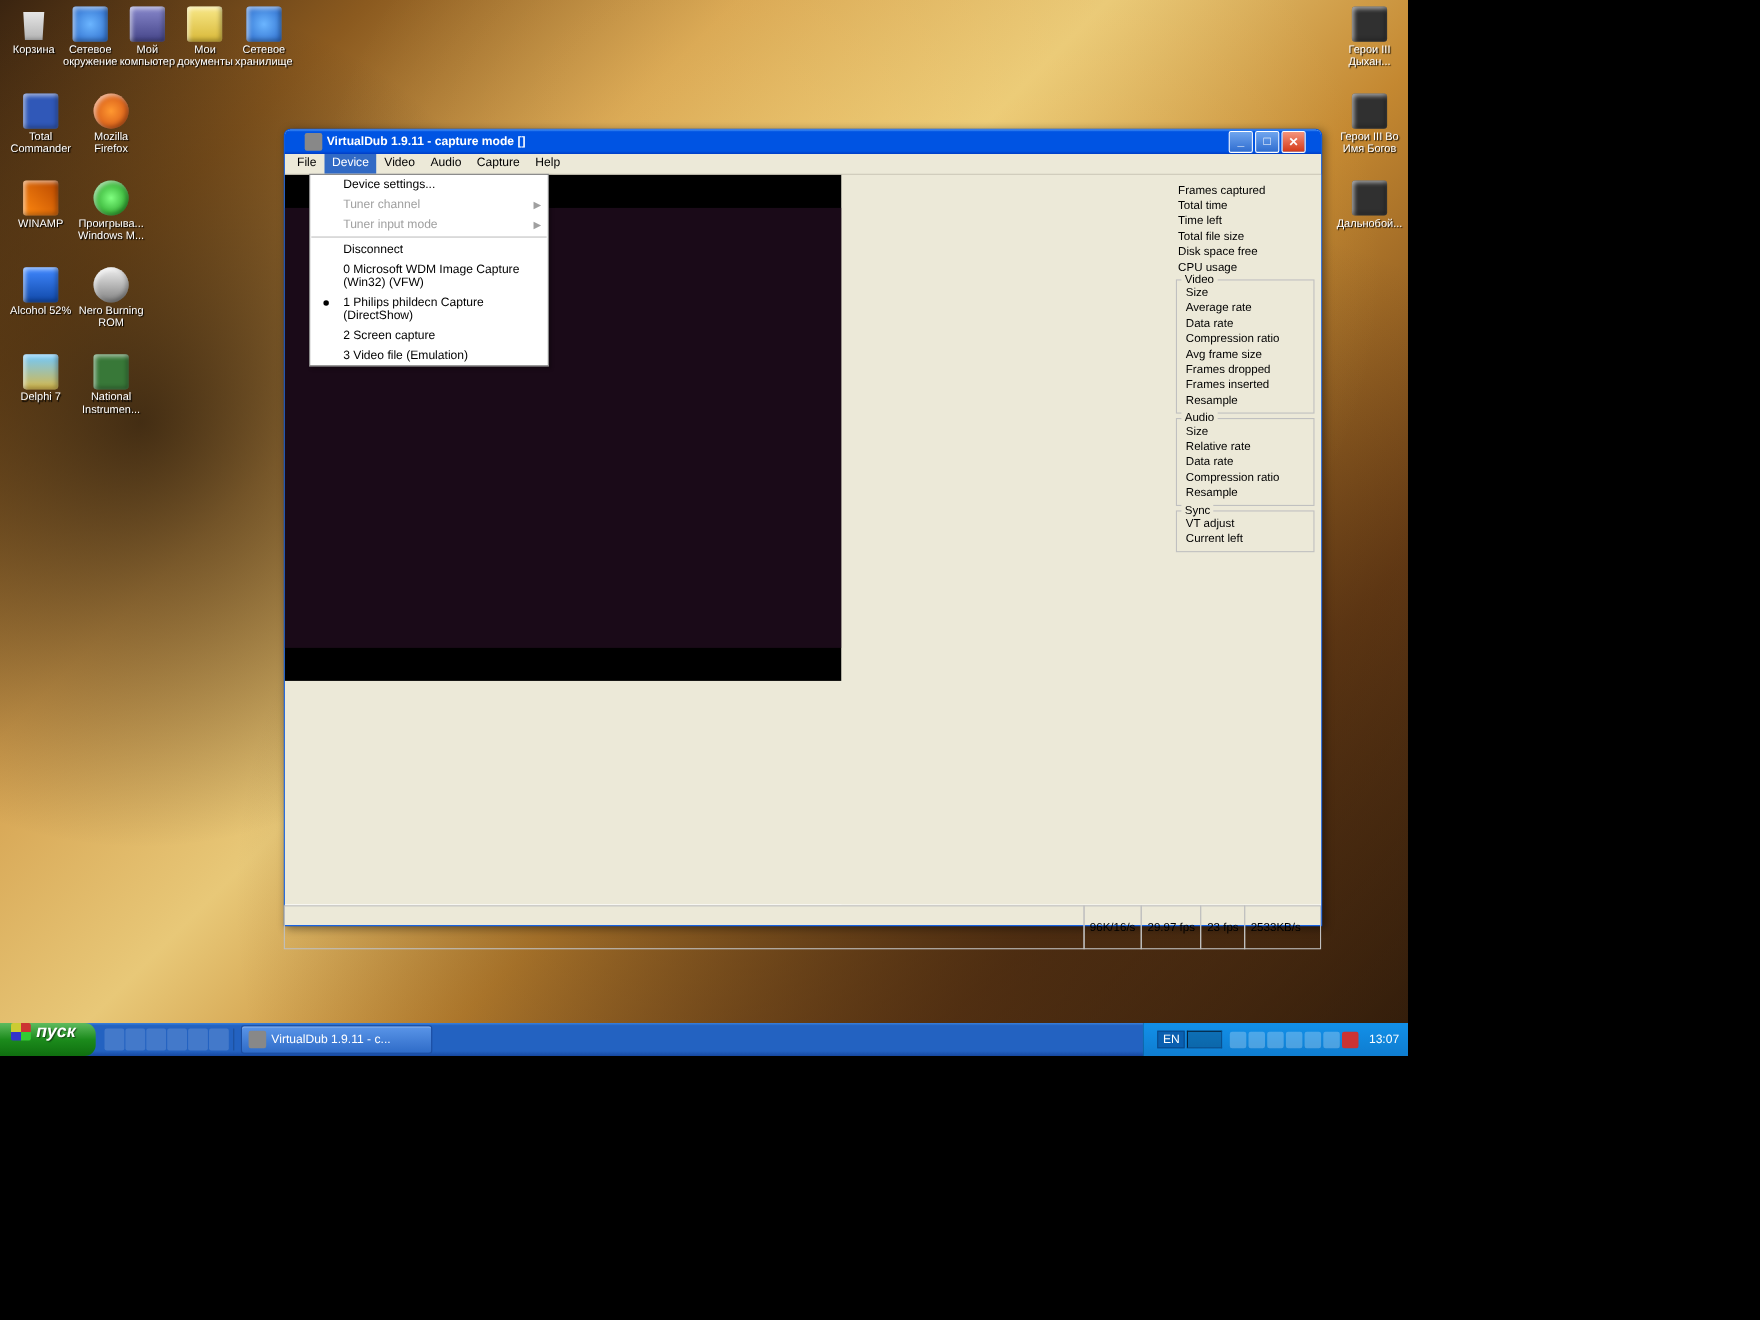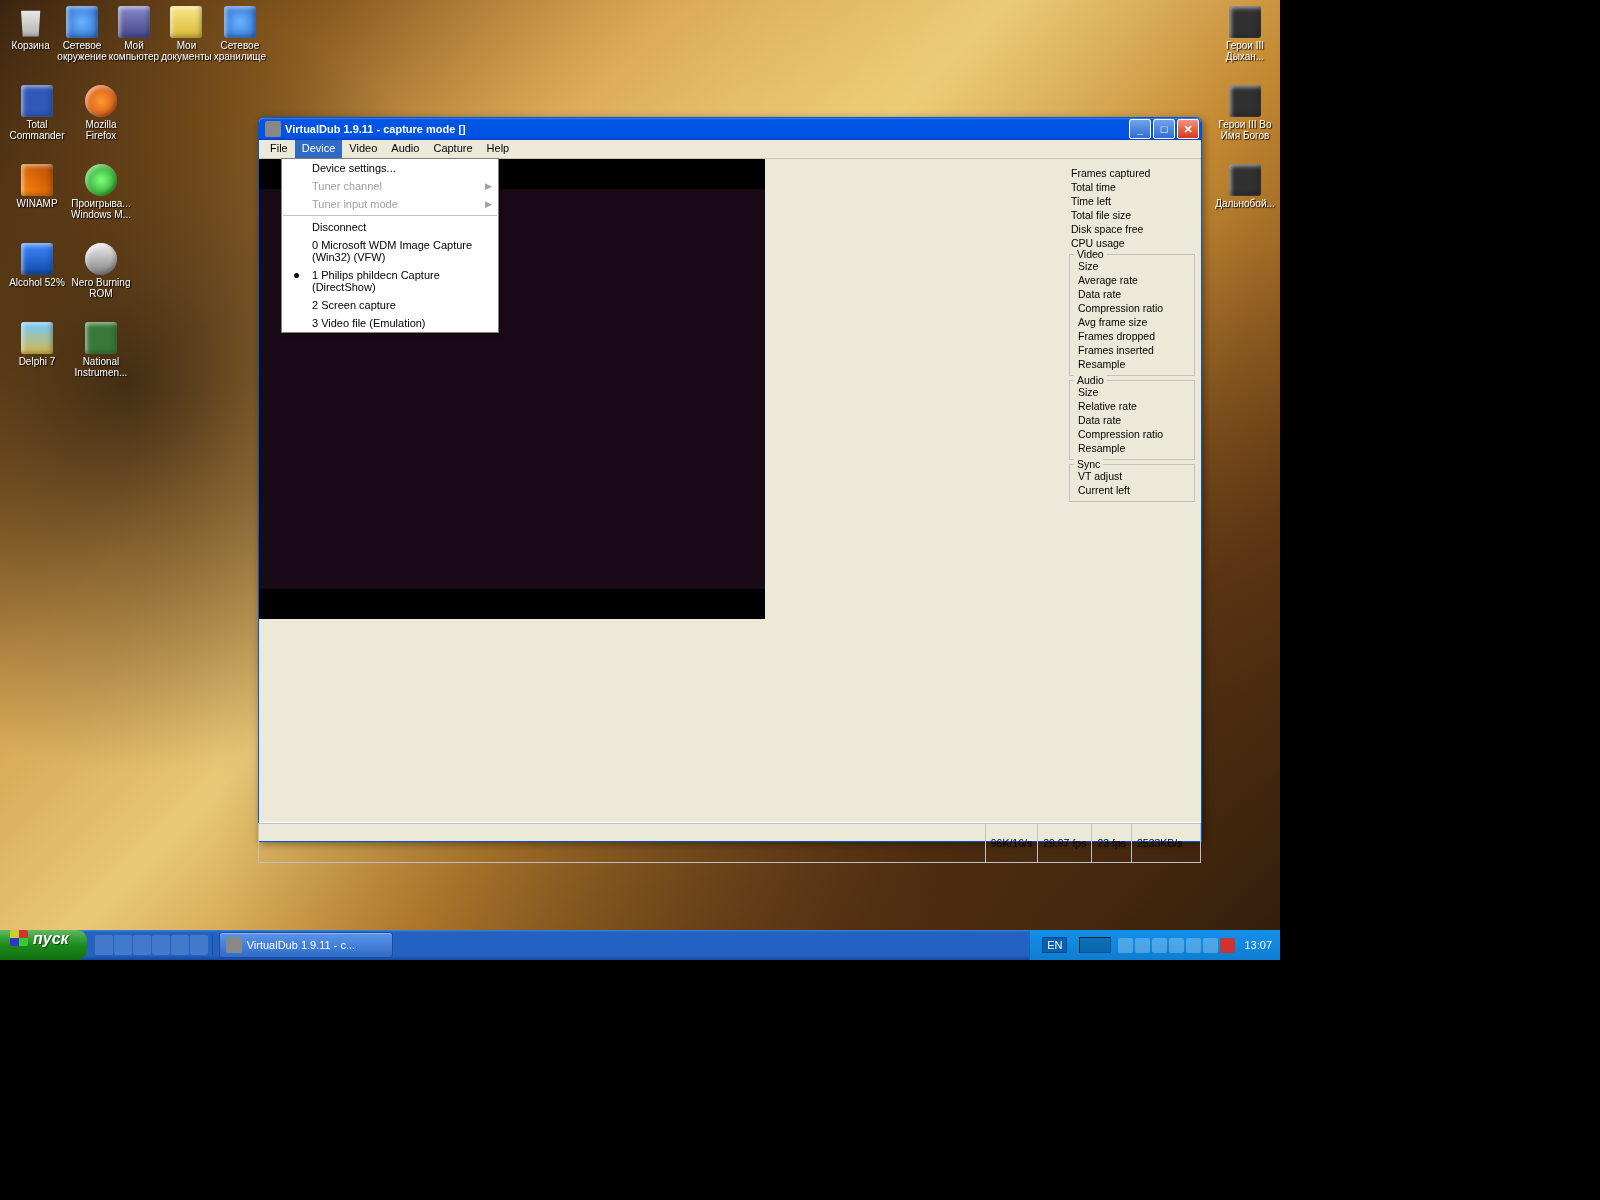--- a/index.html
+++ b/index.html
@@ -19,21 +19,21 @@
 .ic.ff{background:radial-gradient(#ff9830,#c84510);border-radius:50%}
 .ic.tc{background:#3058b8}
 .ic.wa{background:linear-gradient(45deg,#ff8810,#b84800)}
 .ic.mp{background:radial-gradient(#80ff80,#108810);border-radius:50%}
 .ic.al{background:linear-gradient(#4088ff,#1048a8)}
 .ic.nero{background:linear-gradient(#f0f0f0,#808080);border-radius:50%}
 .ic.d7{background:linear-gradient(#70c8ff,#d8b848)}
 .ic.ni{background:#387838}
 .ic.game{background:#303030}
 .window{position:absolute;left:258px;top:117px;width:942px;height:723px;background:#ece9d8;border:1px solid #0054e3;border-radius:6px 6px 0 0;box-shadow:2px 2px 8px rgba(0,0,0,.4);z-index:10;display:flex;flex-direction:column}
-.titlebar{height:22px;background:linear-gradient(180deg,#3f8cf3 0%,#0054e3 8%,#0054e3 88%,#003dc6 100%);border-radius:5px 5px 0 0;display:flex;align-items:center;padding:0 2px;color:#fff;font-weight:bold;font-size:11px}
+.titlebar{height:22px;background:linear-gradient(180deg,#3f8cf3 0%,#0054e3 8%,#0054e3 88%,#003dc6 100%);border-radius:5px 5px 0 0;display:flex;align-items:center;padding:0 14px;color:#fff;font-weight:bold;font-size:11px}
 .titlebar .appicon{width:16px;height:16px;background:#888;margin:0 4px;border-radius:2px}
 .titlebar .ttl{flex:1}
 .winbtns{display:flex;gap:2px}
 .winbtn{width:20px;height:18px;border-radius:2px;display:flex;align-items:center;justify-content:center;font-weight:bold;font-size:11px;cursor:pointer;border:1px solid #fff}
 .winbtn.min,.winbtn.max{background:linear-gradient(#6fa5ee,#2f6dd0);color:#fff}
 .winbtn.close{background:linear-gradient(#f5947c,#d43918);color:#fff}
 .menubar{height:18px;background:#ece9d8;display:flex;padding:0 4px;border-bottom:1px solid #c8c4b4}
 .menu-item{padding:2px 7px;cursor:pointer;font-size:11px}
 .menu-item:hover,.menu-item.open{background:#316ac5;color:#fff}
 .content{flex:1;background:#ece9d8;position:relative;display:flex}
@@ -54,21 +54,21 @@
 .st-cell{border:1px solid #c0c0c0;padding:19px 5px;display:flex;align-items:center;margin-left:-1px}
 .st-flex{flex:1}
 .taskbar{position:absolute;left:0;right:0;bottom:0;height:30px;background:linear-gradient(180deg,#3a81dd 0%,#2362c1 8%,#2362c1 85%,#1647a0 100%);display:flex;align-items:center;z-index:100}
 .start{height:30px;padding:0 18px 0 10px;background:linear-gradient(180deg,#5fbb5f 0%,#1c8b1c 50%,#0f6f0f 100%);border-radius:0 10px 10px 0;color:#fff;font-weight:bold;font-style:italic;font-size:16px;display:flex;align-items:flex-start;cursor:pointer;text-shadow:1px 1px 1px rgba(0,0,0,.5)}
 .start .winlogo{width:18px;height:16px;margin-right:5px;background:conic-gradient(#c33 0 25%,#3c3 25% 50%,#33c 50% 75%,#cc3 75% 100%);border-radius:2px}
 .ql{display:flex;gap:1px;margin-left:4px;padding:0 4px;border-right:1px solid rgba(0,0,0,.2)}
 .ql-item{width:18px;height:20px;background:rgba(255,255,255,.15);border-radius:2px;cursor:pointer}
 .taskbtn{height:24px;min-width:160px;margin-left:6px;background:linear-gradient(180deg,#5a95e8 0%,#2f6cc8 100%);border:1px solid #1c4da0;border-radius:3px;display:flex;align-items:center;padding:0 6px;color:#fff;font-size:11px;cursor:pointer;box-shadow:inset 0 1px 0 rgba(255,255,255,.3)}
 .taskbtn .ic2{width:16px;height:16px;background:#888;margin-right:5px;border-radius:2px}
 .tray{margin-left:auto;height:30px;background:linear-gradient(180deg,#1290e9 0%,#0f7dd0 100%);display:flex;align-items:center;padding:0 8px 0 12px;border-left:1px solid rgba(0,0,0,.2);color:#fff;font-size:11px}
-.tray .lang{background:#0a5fb0;padding:1px 4px;margin-right:12px;border:1px solid #084a8c}
+.tray .lang{background:#0a5fb0;padding:1px 4px;margin-right:2px;border:1px solid #084a8c}
 .tray-ic{width:15px;height:15px;background:rgba(255,255,255,.25);border-radius:2px;margin:0 1px}
 .tray .clock{margin-left:8px}
 </style>
 </head>
 <body>
 
 <div class="desktop">
 
   <div class="icons-left" id="icons-left">
       <div class="icon-row">

